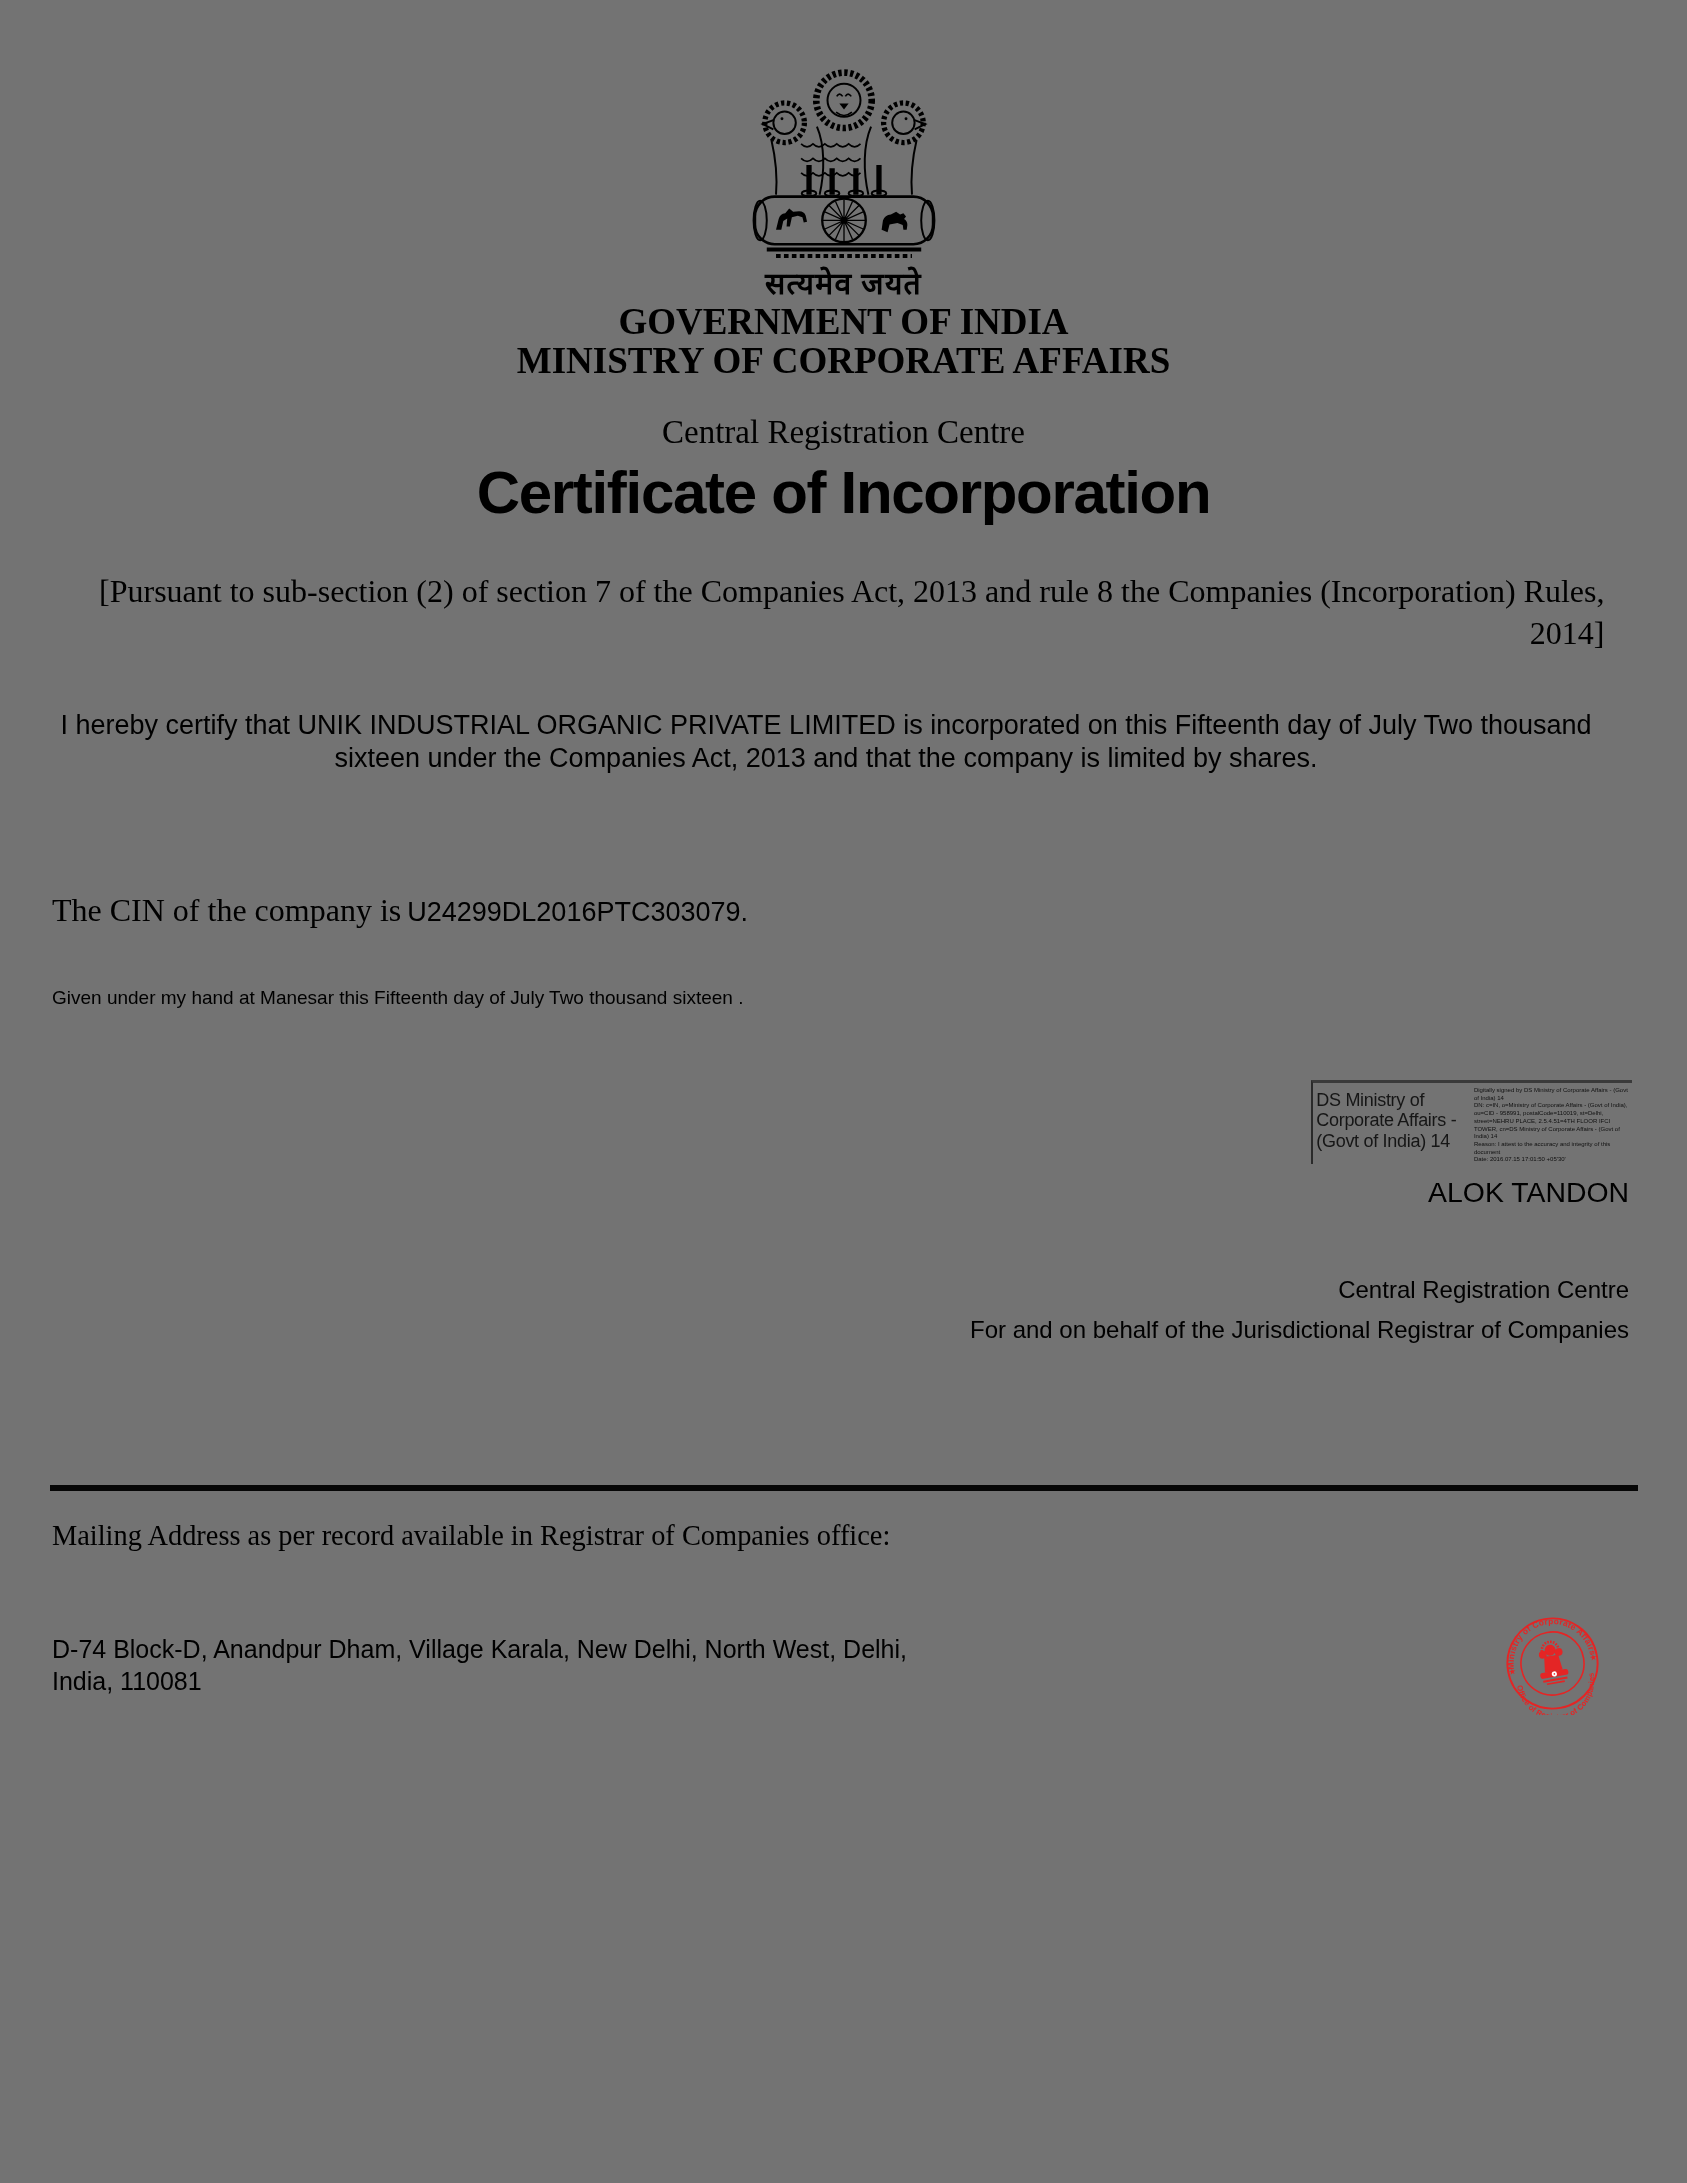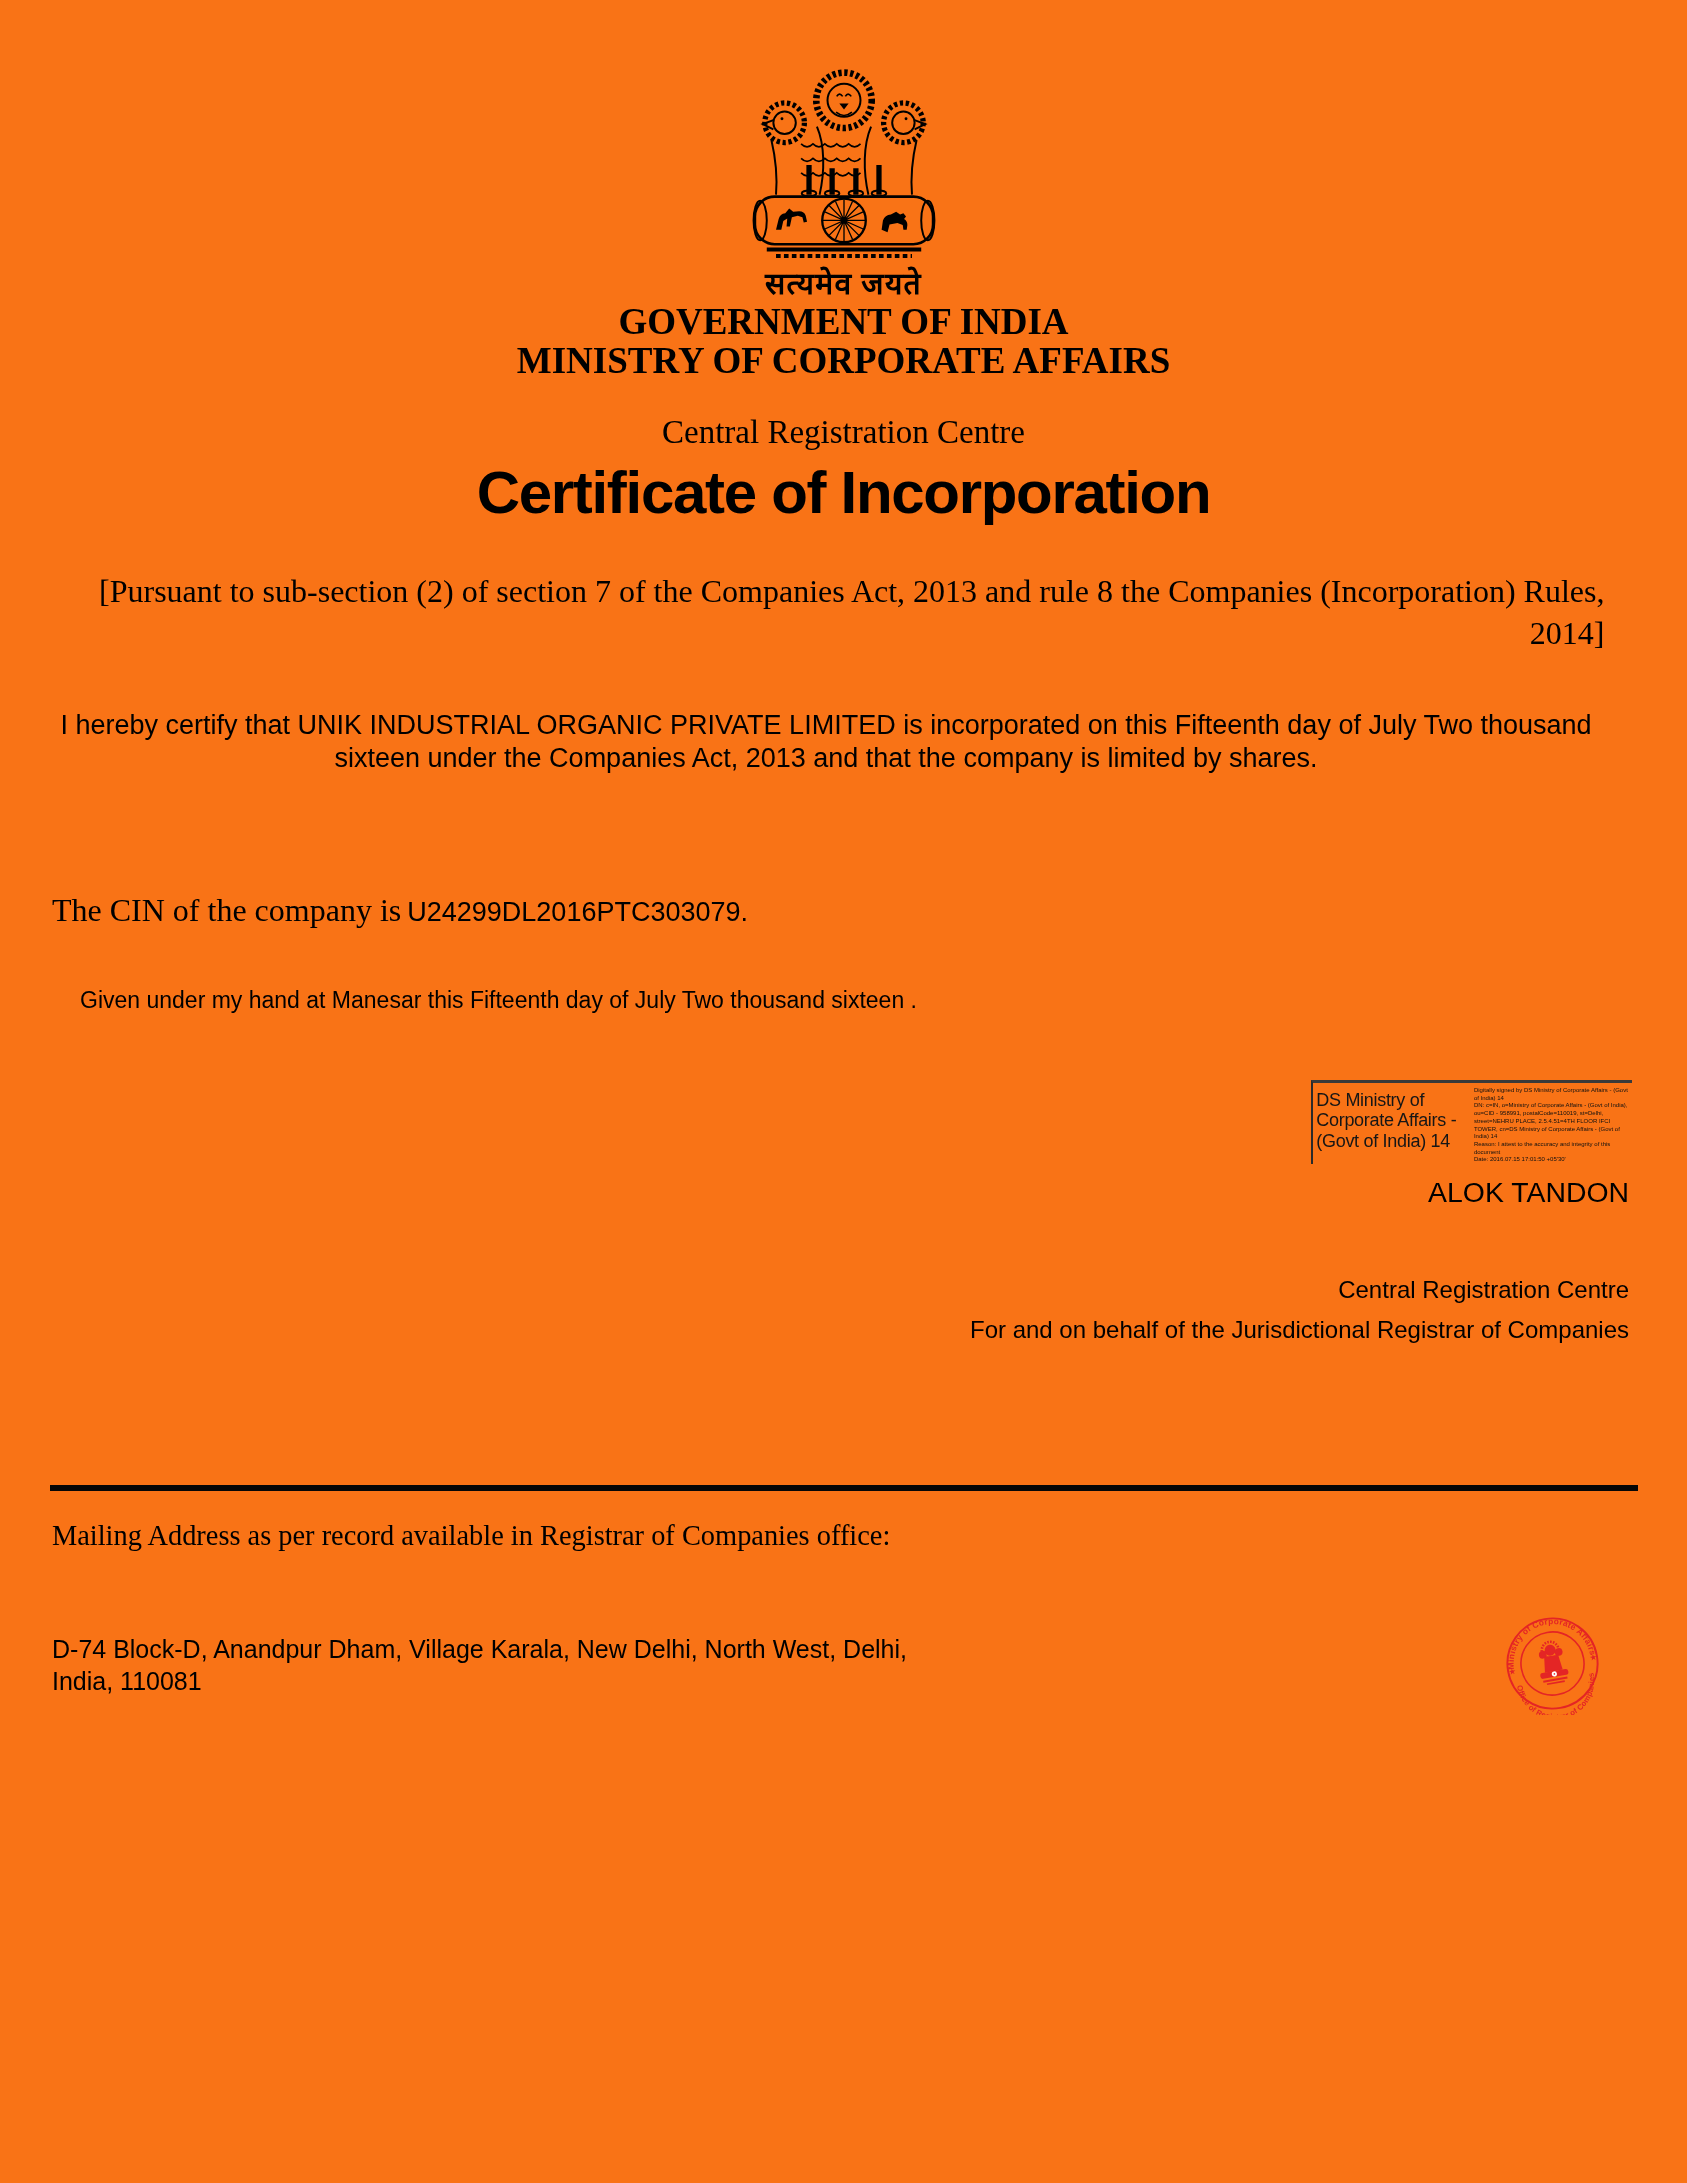--- a/index.html
+++ b/index.html
@@ -1,19 +1,19 @@
 <!DOCTYPE html>
 <html style="font-size:10.6px"><head>
 <meta charset="utf-8">
 <style>
   html,body{margin:0;padding:0;background:#ffffff;}
   #page{
     position:relative;
     width:1687px;height:2183px;
-    background:#f97316;
+    background:#737373;
     font-family:"Liberation Sans", sans-serif;
     color:#000;
     overflow:hidden;
   }
   .abs{position:absolute;}
   .centered{left:0;right:0;text-align:center;}
 
   
   .emblem-wrap{top:66px;}
   .motto{top:262px;font-family:"Liberation Serif", serif;font-weight:bold;font-size:30px;letter-spacing:1.3px;}
@@ -22,21 +22,21 @@
   .h-centre{top:414px;font-family:"Liberation Serif", serif;font-size:33px;line-height:37px;}
   .h-title{top:462px;font-size:60px;font-weight:bold;letter-spacing:-1.3px;line-height:61px;}
   .pursuant{top:570px;left:50%;transform:translateX(-50%);width:1522px;text-align:right;
     font-family:"Liberation Serif", serif;font-size:32px;line-height:42px;}
 
   
   .certify{top:709px;left:52px;width:1548px;font-size:27px;line-height:33px;text-align:center;}
   .cin-row{top:872px;left:52px;display:flex;align-items:baseline;gap:6px;}
   .cin-label{font-family:"Liberation Serif", serif;font-size:32px;}
   .cin-value{font-size:27px;margin-top:25px;}
-  .given{top:987px;left:52px;font-size:23px;margin-left:28px;}
+  .given{top:987px;left:52px;font-size:19px;}
 
   
   .sigbox{left:1311px;top:1080px;width:319px;height:81px;
     border-top:3.3px solid #3a3a3a;border-left:2.6px solid #2a2a2a;
     display:flex;align-items:flex-start;}
   .sigbox-label{width:153px;padding:6.6px 0 0 3.3px;font-size:18px;line-height:20.5px;color:#161616;letter-spacing:-0.3px;}
   .sigbox-details{width:156px;margin-left:4.6px;padding-top:4px;font-size:6px;line-height:7.7px;color:#111;
     white-space:pre-line;}
   .sig-right{right:58px;top:1176px;text-align:right;}
   .sig-name{font-size:28.4px;line-height:32px;}

